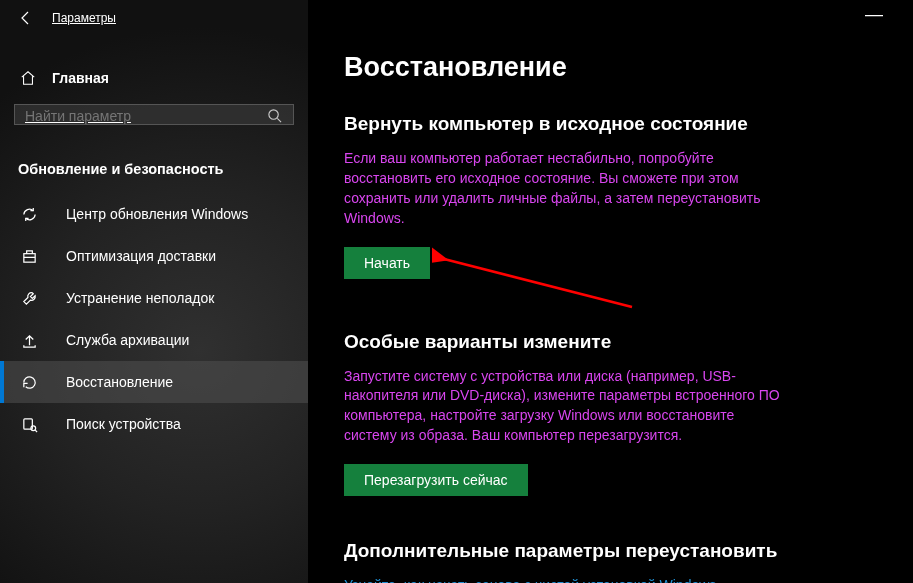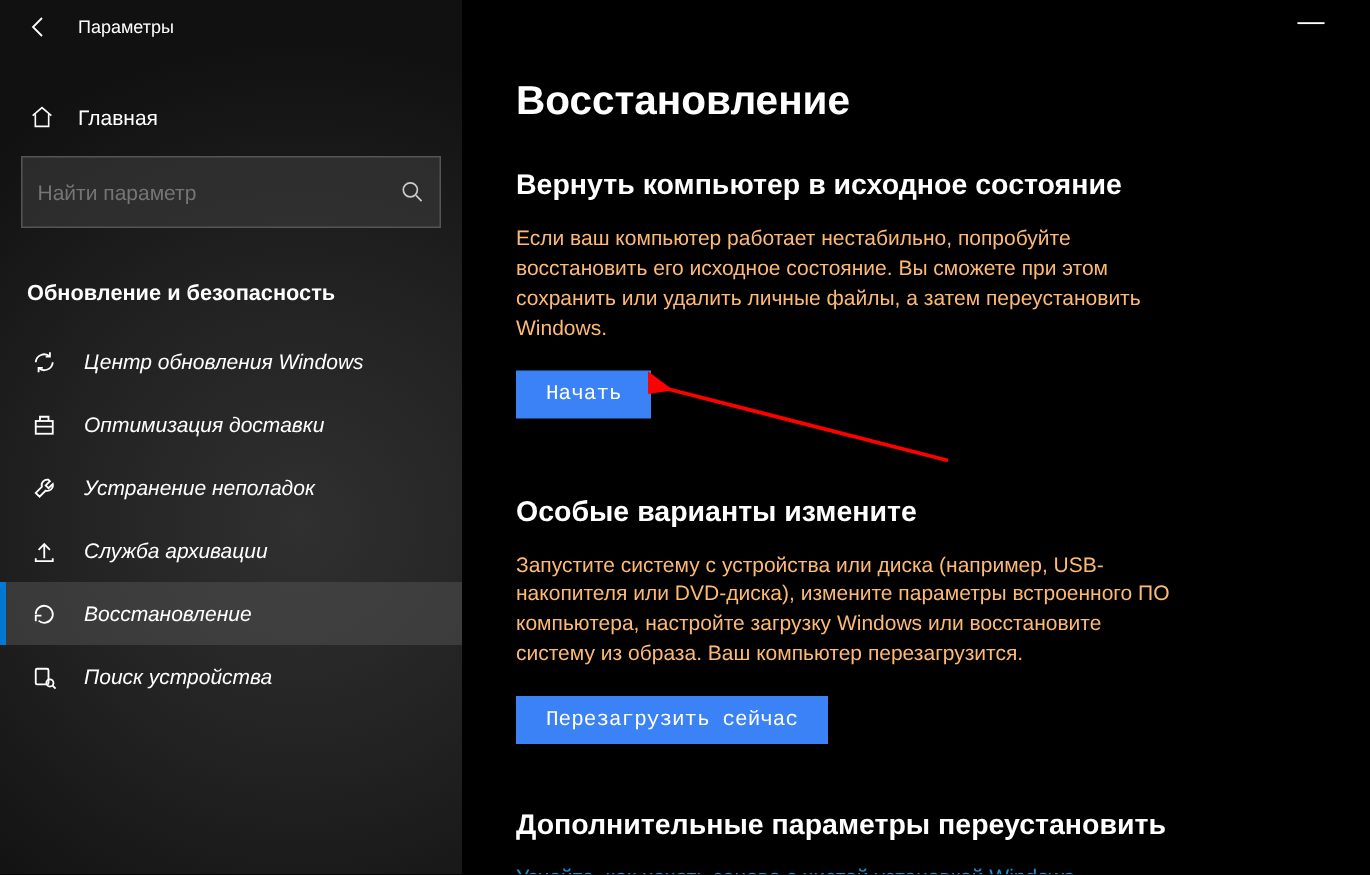--- a/index.html
+++ b/index.html
@@ -20,47 +20,50 @@
     flex-direction: column;
     position: relative;
   }
   .titlebar {
     height: 36px;
     display: flex;
     align-items: center;
     gap: 18px;
     padding-left: 18px;
     font-size: 12px;
+    text-decoration: underline;
   }
   .back {
     width: 16px; height: 16px;
     display: flex; align-items: center; justify-content: center;
     cursor: pointer;
   }
   .home-row {
     display: flex;
     align-items: center;
     gap: 16px;
     padding: 10px 18px 10px 20px;
     margin-top: 24px;
     font-size: 14px;
     cursor: pointer;
+    font-weight: bold;
   }
   .search-wrap {
     margin: 8px 14px 0 14px;
   }
   .search {
     width: 100%;
-    height: 48px;
+    height: 21px;
     background: rgba(60,60,60,0.6);
     border: 1px solid #555;
     display: flex;
-    align-items: center;
+    align-items: flex-end;
     padding: 0 10px;
     position: relative;
+    text-decoration: underline;
   }
   .search input {
     flex: 1;
     background: transparent;
     border: none;
     outline: none;
     color: #ccc;
     font-size: 14px;
     font-family: inherit;
   }
@@ -70,26 +73,25 @@
   }
   .section-title {
     padding: 36px 18px 16px 18px;
     font-size: 14.5px;
     font-weight: 600;
   }
   .nav { list-style: none; }
   .nav li {
     display: flex;
     align-items: center;
-    gap: 18px;
+    gap: 28px;
     padding: 12px 18px 12px 20px;
     font-size: 14px;
     cursor: pointer;
     position: relative;
-    font-style: italic;
   }
   .nav li.active {
     background: rgba(80,80,80,0.55);
   }
   .nav li.active::before {
     content: "";
     position: absolute;
     left: 0; top: 0; bottom: 0;
     width: 4px;
     background: #0078d4;
@@ -114,29 +116,29 @@
     margin-bottom: 30px;
   }
   h2 {
     font-size: 19px;
     font-weight: 700;
     margin-bottom: 14px;
   }
   .para {
     font-size: 14px;
     line-height: 1.42;
-    color: #fdba74;
+    color: #d946ef;
     max-width: 440px;
     margin-bottom: 18px;
   }
   .btn {
-    background: #3b82f6;
+    background: #15803d;
     border: none;
     color: #fff;
-    font-family: Liberation Mono, monospace;
+    font-family: Liberation Sans, sans-serif;
     font-size: 14px;
     padding: 8px 20px;
     cursor: pointer;
   }
   .section { margin-bottom: 52px; }
   .section2 { margin-bottom: 44px; }
   .link {
     color: #1e90d4;
     font-size: 14px;
     cursor: pointer;

